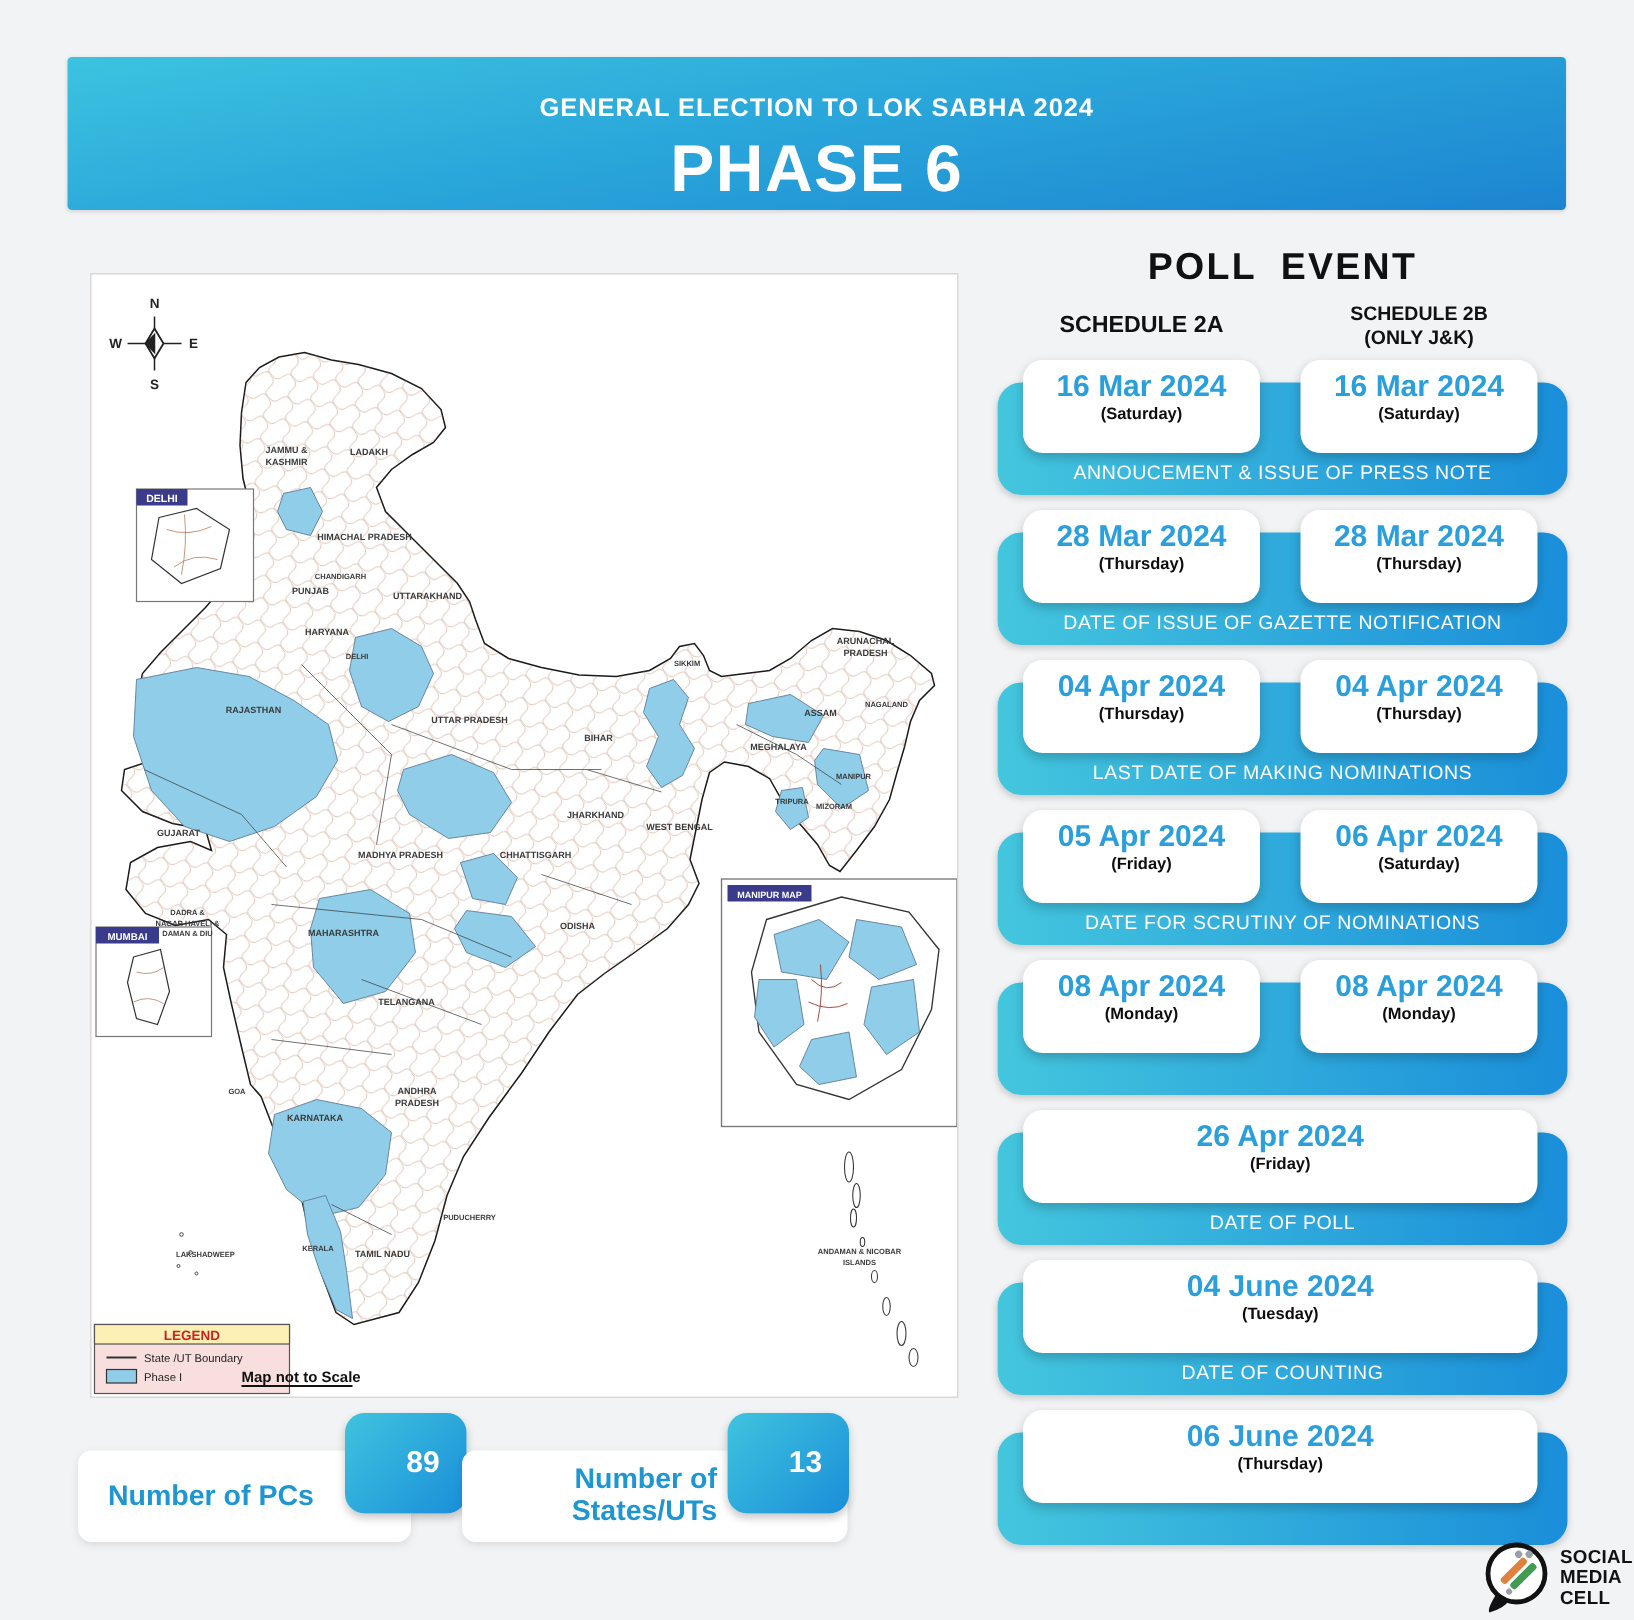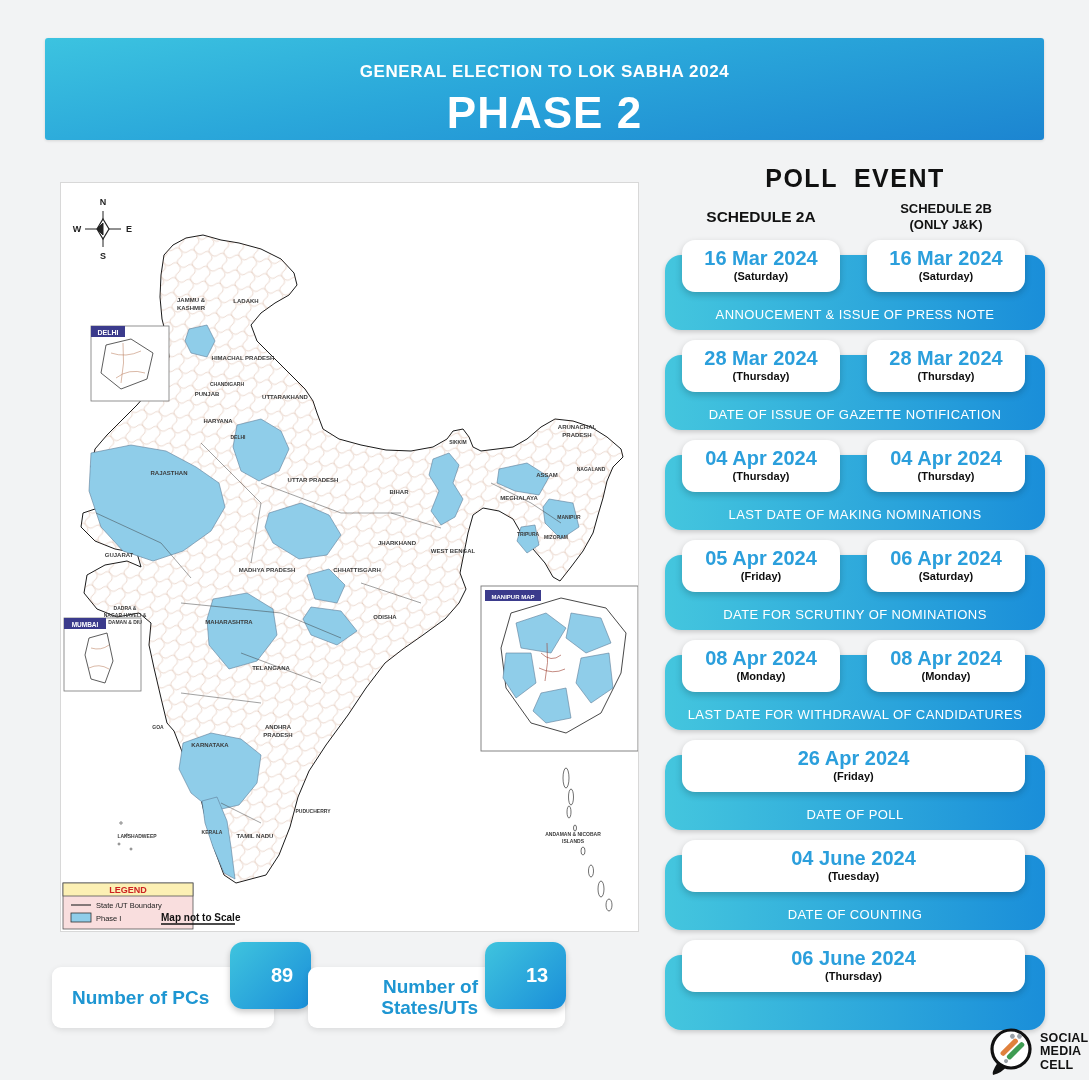--- a/index.html
+++ b/index.html
@@ -17,21 +17,21 @@
   .map-panel{left:60px;top:182px;width:577px;height:748px;background:#fff;border:1px solid #d8d8d8;}
 
   
   .poll-title{left:665px;top:164px;width:380px;text-align:center;font-size:25px;font-weight:900;color:#111;
     letter-spacing:1.5px;word-spacing:8px;}
   .sched-a{left:682px;top:208px;width:158px;text-align:center;font-size:15.5px;font-weight:800;color:#111;}
   .sched-b{left:867px;top:201px;width:158px;text-align:center;font-size:13px;font-weight:800;color:#111;line-height:1.2;}
   .event{position:absolute;left:665px;width:380px;height:90px;}
   .event .bar{position:absolute;top:15px;left:0;width:100%;height:75px;border-radius:16px;
     background:linear-gradient(90deg,#44c6de,#1a8ed9);box-shadow:0 2px 5px rgba(0,0,0,.18);}
-  .card{position:absolute;top:0;width:158px;height:52px;background:#fff;border-radius:13px;
+  .card{position:absolute;top:0;width:158px;height:62px;background:#fff;border-radius:13px;
     box-shadow:0 3px 7px rgba(0,0,0,.20);text-align:center;padding-top:7px;box-sizing:border-box;}
   .card .d{font-size:20px;font-weight:800;color:#2b9fdc;line-height:1.15;}
   .card .w{font-size:11px;font-weight:700;color:#0d0d0d;line-height:1.2;}
   .card.a{left:17px;}
   .card.b{left:202px;}
   .card.wide{left:17px;width:343px;}
   .caption{position:absolute;left:0;right:0;bottom:8px;text-align:center;color:#fff;font-weight:400;
     font-size:13px;letter-spacing:.4px;}
   .caption.two-line{bottom:5px;font-size:12.5px;line-height:1.15;max-width:300px;margin:0 auto;}
 
@@ -49,21 +49,21 @@
 
   
   .logo{left:985px;top:1026px;display:flex;align-items:center;gap:5px;}
   .logo-text{font-size:12.5px;font-weight:900;color:#111;line-height:1.08;letter-spacing:.2px;}
 </style>
 </head>
 <body>
 
 <div class="abs banner">
   <div class="banner-sup">GENERAL ELECTION TO LOK SABHA 2024</div>
-  <div class="banner-title">PHASE 2</div>
+  <div class="banner-title">PHASE 6</div>
 </div>
 
 <div class="abs map-panel">
 <svg width="577" height="748" viewBox="0 0 577 748">
   <defs>
     <path id="indiaPath" d="M103,72 L112,62 125,55 142,52 160,57 178,60 200,66 220,76 233,90 236,102 228,112 214,120 200,130 190,142 196,158 206,168 218,180 232,194 244,206 252,218 256,230 262,246 278,256 300,262 325,267 350,268 372,264 386,256 392,248 402,246 408,254 412,264 420,268 436,266 452,264 466,256 480,244 494,236 512,238 530,244 546,254 560,266 562,274 552,284 546,298 542,315 537,332 532,350 522,368 510,384 499,398 492,394 484,380 472,366 460,350 452,336 438,328 422,325 412,332 407,350 403,370 399,390 405,406 398,420 384,436 362,452 342,466 324,480 305,505 287,532 265,562 248,588 237,614 229,644 218,672 205,692 175,700 163,692 154,668 146,642 140,616 134,592 126,582 120,566 113,548 106,540 100,515 93,485 88,462 90,440 78,430 56,434 36,426 23,410 26,392 44,382 66,378 80,384 76,370 54,366 34,358 20,344 22,330 40,324 52,318 40,300 30,284 34,266 46,252 60,238 76,222 90,206 100,190 108,174 106,156 101,136 99,114 100,92 Z"></path>
     <clipPath id="indiaClip">
           <use href="#indiaPath"></use>
         </clipPath>
     <pattern id="mesh" width="15" height="15" patternUnits="userSpaceOnUse" patternTransform="rotate(7)">
@@ -285,21 +285,20 @@
 <div class="event" style="top:640px">
   <div class="bar"></div>
   <div class="card a">
     <div class="d">08 Apr 2024</div>
     <div class="w">(Monday)</div>
   </div>
   <div class="card b">
     <div class="d">08 Apr 2024</div>
     <div class="w">(Monday)</div>
   </div>
-  <div class="caption">LAST DATE FOR WITHDRAWAL OF CANDIDATURES</div>
 </div>
 
 <div class="event" style="top:740px">
   <div class="bar"></div>
   <div class="card wide">
     <div class="d">26 Apr 2024</div>
     <div class="w">(Friday)</div>
   </div>
   <div class="caption">DATE OF POLL</div>
 </div>

